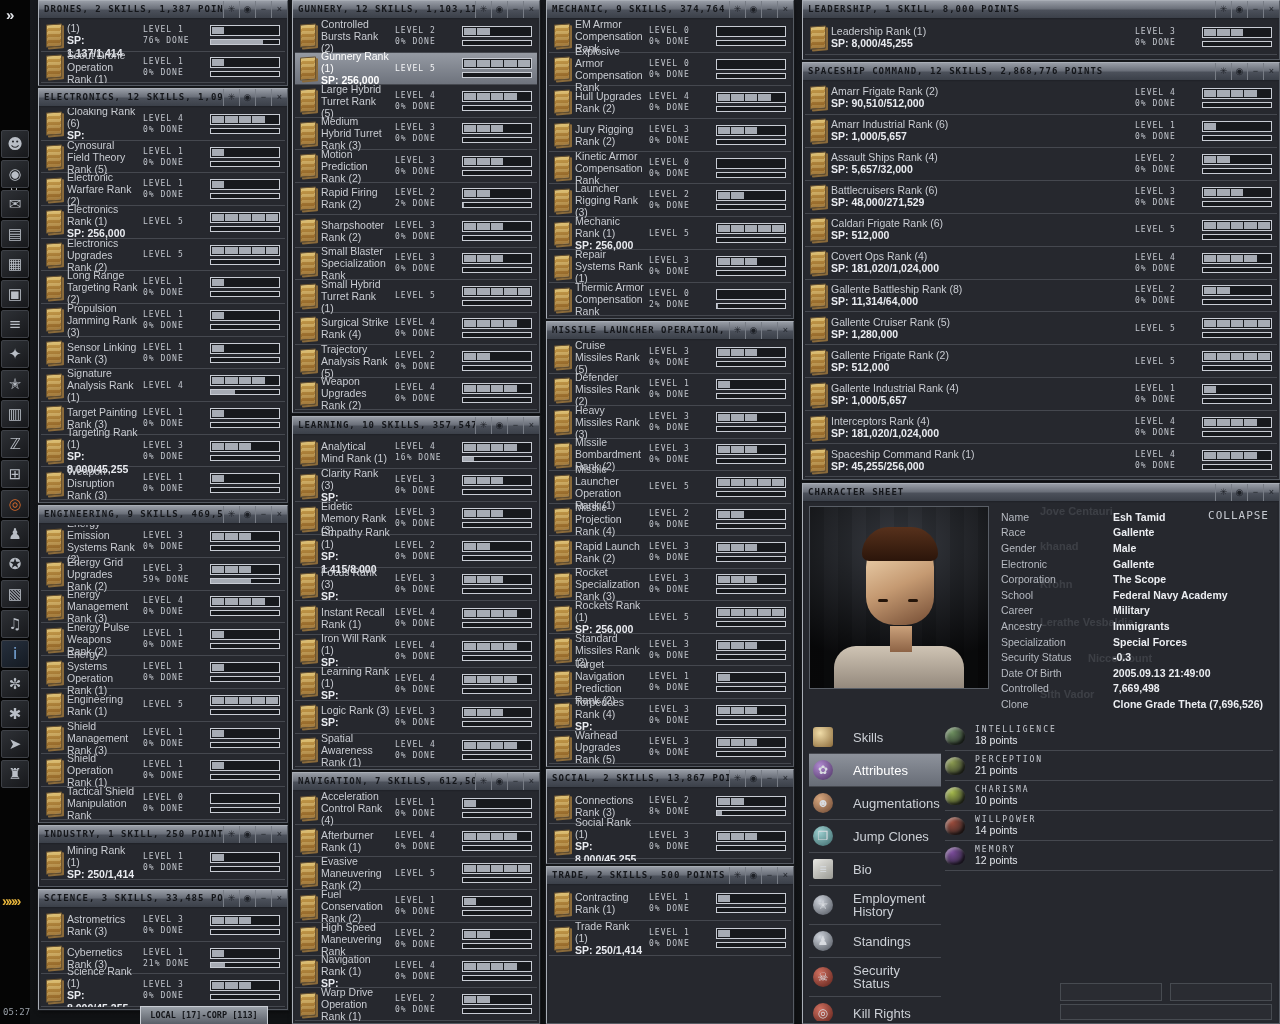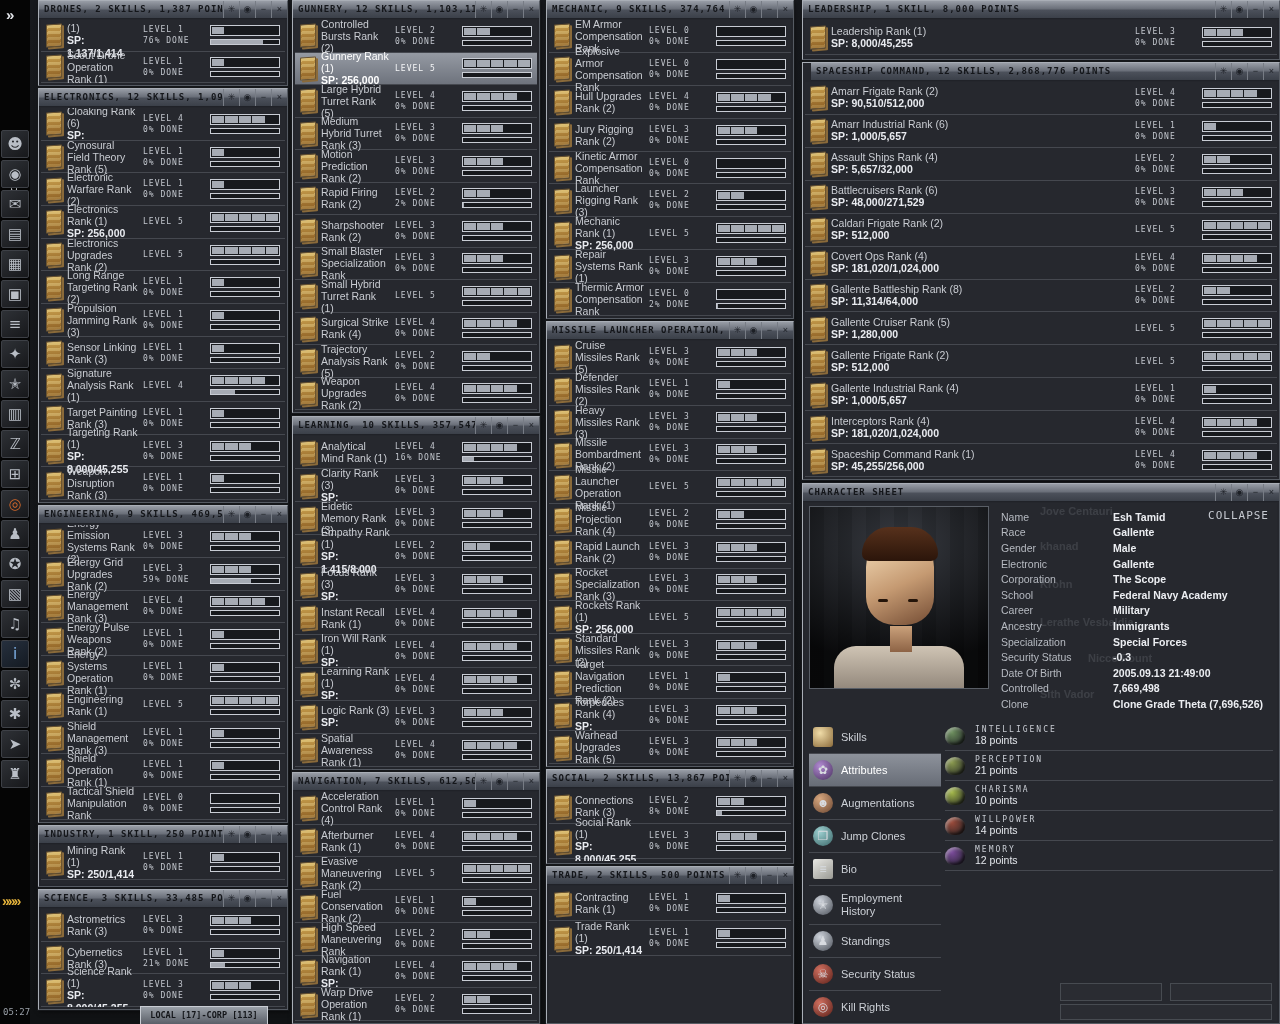--- a/index.html
+++ b/index.html
@@ -73,21 +73,21 @@
   .p-eye{position:absolute;top:66px;width:10px;height:3px;background:#241409;border-radius:2px;}
   
   #cs-info{position:absolute;left:196px;top:6px;width:276px;}
   .info-row{display:flex;height:15.6px;align-items:center;}
   .info-label{width:112px;font-size:10.5px;color:#b6bac1;}
   .info-value{flex:1;font-size:10.5px;font-weight:bold;color:#eceef2;white-space:nowrap;}
   
   #cs-tabs{position:absolute;left:4px;top:218px;width:132px;}
   .cs-tab{display:flex;align-items:center;gap:8px;padding:6px 4px;border-bottom:1px solid #45484f;cursor:pointer;}
   .cs-tab.selected{background:linear-gradient(180deg,#8d929b,#686d77);}
-  .cs-tab .tab-label{font-size:11px;color:#ccd0d6;line-height:13px;width:78px;}
+  .cs-tab .tab-label{font-size:13px;color:#ccd0d6;line-height:13px;width:78px;margin-left:12px;}
   .cs-tab.selected .tab-label{color:#fff;}
   .tab-ico{width:20px;height:20px;flex:0 0 20px;border-radius:50%;
       background:radial-gradient(circle at 35% 30%,#8d939c,#3a3e45);text-align:center;
       line-height:20px;font-size:12px;color:#d8dbe0;}
   .tab-ico.gold{background:radial-gradient(circle at 35% 30%,#f0dca8,#8a6a3a);border-radius:3px;}
   .tab-ico.purple{background:radial-gradient(circle at 35% 30%,#b08ad0,#4a3160);}
   .tab-ico.flesh{background:radial-gradient(circle at 35% 30%,#d8a880,#6a4530);}
   .tab-ico.teal{background:radial-gradient(circle at 35% 30%,#9ccfd0,#3a6668);}
   .tab-ico.paper{background:linear-gradient(145deg,#e8e8e4,#9a9a94);border-radius:2px;}
   .tab-ico.star{background:radial-gradient(circle at 35% 30%,#cfd4dc,#4a4f58);}
@@ -2119,21 +2119,21 @@
               <span class="seg"></span>
               <span class="seg"></span>
             </div>
             <div class="progress">
               <i style="width: 0%;"></i>
             </div>
           </div>
         </div>
       </div>
     </div>
-    <div class="window" style="left: 802px; top: 62px; width: 478px; height: 418px; padding-left: 8px;">
+    <div class="window" style="left: 802px; top: 62px; width: 478px; height: 418px;">
       <div class="titlebar">
         <span class="title">SPACESHIP COMMAND, 12 SKILLS, 2,868,776 POINTS</span>
         <span class="ctrl">✳</span>
         <span class="ctrl">◉</span>
         <span class="ctrl">−</span>
         <span class="ctrl">×</span>
       </div>
       <div class="rows">
         <div class="skill-row">
           <div class="book"></div>
@@ -2223,21 +2223,21 @@
               <span class="seg"></span>
             </div>
             <div class="progress">
               <i style="width: 0%;"></i>
             </div>
           </div>
         </div>
         <div class="skill-row">
           <div class="book"></div>
           <div class="skill-text">
-            <div class="skill-name">Caldari Frigate Rank (2)</div>
+            <div class="skill-name">Caldari Frigate Rank (6)</div>
             <div class="skill-sp">SP: 512,000</div>
           </div>
           <div class="level-col">
             <div>LEVEL 5</div>
           </div>
           <div class="bar-col">
             <div class="level-bar">
               <span class="seg on"></span>
               <span class="seg on"></span>
               <span class="seg on"></span>

